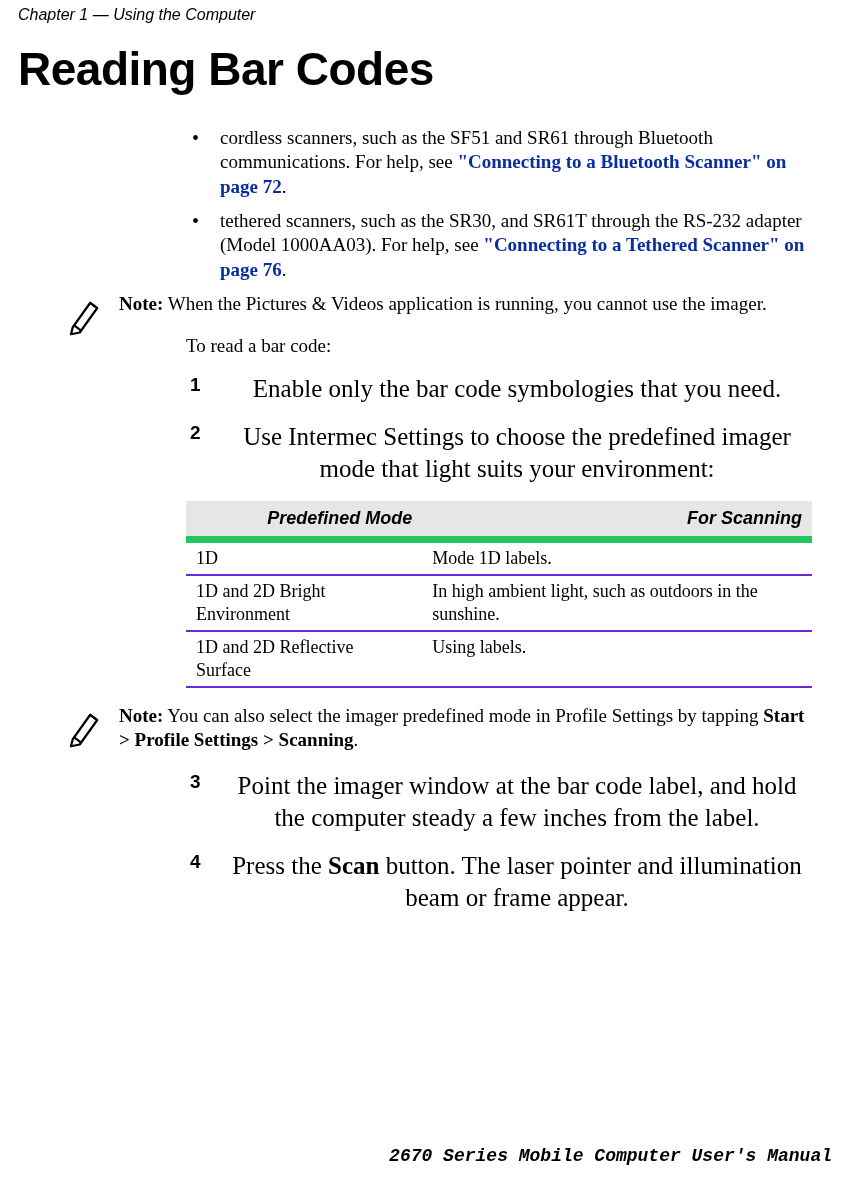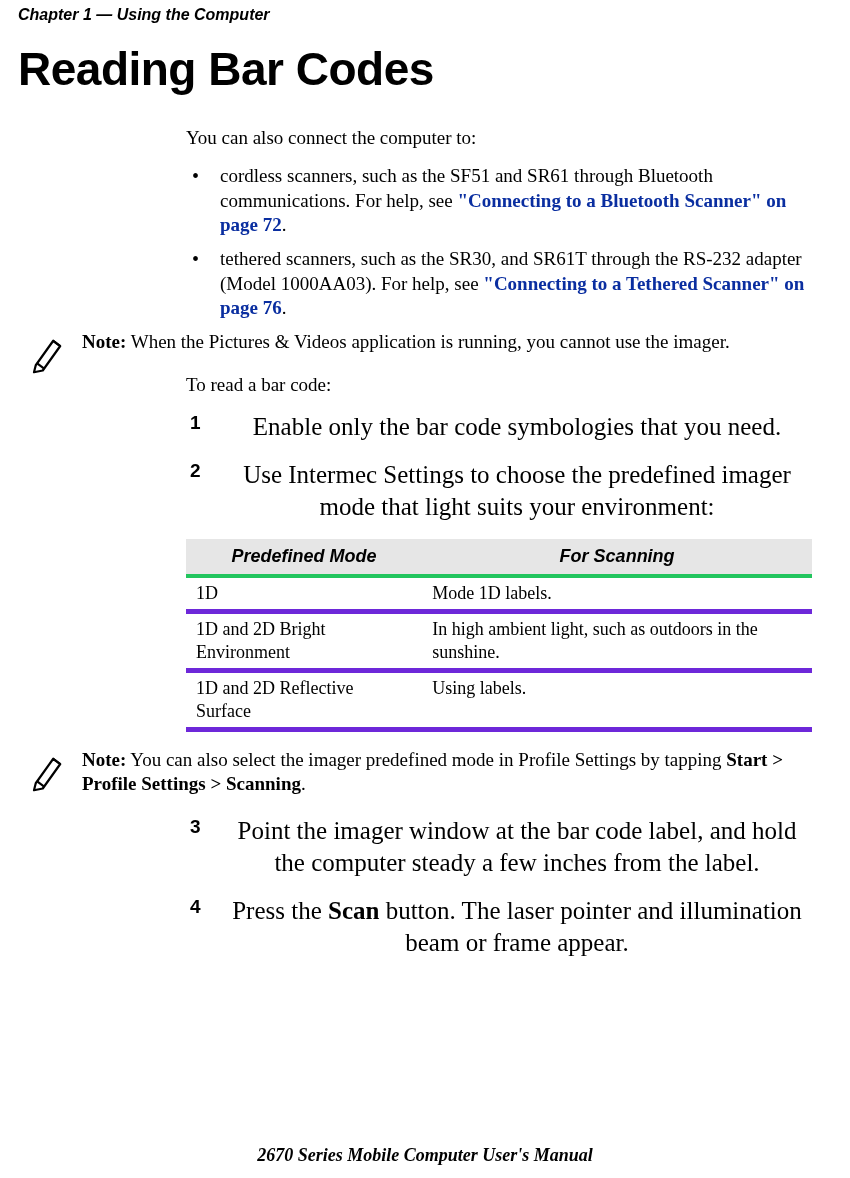--- a/index.html
+++ b/index.html
@@ -15,21 +15,21 @@
   .page {
     position: relative;
     box-sizing: border-box;
     width: 850px;
     height: 1178px;
     padding: 0;
   }
   .running-header {
     font-family: Arial, Helvetica, sans-serif;
     font-style: italic;
-    font-weight: bold;
+    font-weight: normal;
     font-size: 16px;
     padding: 6px 0 0 18px;
   }
   h1.title {
     font-family: Arial, Helvetica, sans-serif;
     font-weight: 900;
     font-size: 46px;
     margin: 18px 0 30px 18px;
     letter-spacing: -0.5px;
   }
@@ -59,21 +59,21 @@
     top: 0;
     font-size: 20px;
   }
   .link {
     color: #0a2ea0;
     font-weight: bold;
     text-decoration: none;
   }
   .note-row {
     position: relative;
-    margin: 6px 38px 18px 82px;
+    margin: 6px 38px 18px 119px;
     font-size: 19px;
     line-height: 1.28;
   }
   .note-icon {
     position: absolute;
     left: -55px;
     top: 2px;
     width: 42px;
     height: 42px;
   }
@@ -108,53 +108,52 @@
     border-collapse: collapse;
     width: 100%;
     margin: 14px 0 16px 0;
     font-size: 18px;
   }
   table.modes th {
     background: #e6e6e6;
     font-family: Arial, Helvetica, sans-serif;
     font-weight: 900;
     font-style: italic;
-    text-align: center;
+    text-align: right;
     padding: 6px 10px;
-    border-bottom: 4px solid #22c55e;
+    border-bottom: 7px solid #22c55e;
   }
   table.modes td {
     padding: 4px 10px;
-    border-bottom: 5px solid #6d28d9;
+    border-bottom: 2px solid #6d28d9;
     vertical-align: top;
   }
   .footer {
     position: absolute;
     bottom: 12px;
     left: 18px;
     right: 18px;
     display: flex;
-    justify-content: center;
-    font-family: Liberation Serif, serif;
+    justify-content: flex-end;
+    font-family: Liberation Mono, monospace;
     font-weight: bold;
     font-style: italic;
     font-size: 18px;
   }
 </style>
 </head>
 <body>
 
 <div class="page">
 
   <div class="running-header">Chapter 1 — Using the Computer</div>
 
   <h1 class="title">Reading Bar Codes</h1>
 
   <div class="body">
-    <p>You can also connect the computer to:</p>
 
     <ul class="bullets">
       <li>
         <span>cordless scanners, such as the SF51 and SR61 through Bluetooth communications. For help, see </span><a href="#" class="link">"Connecting to a Bluetooth Scanner" on page 72</a><span>.</span>
       </li>
       <li>
         <span>tethered scanners, such as the SR30, and SR61T through the RS-232 adapter (Model 1000AA03). For help, see </span><a href="#" class="link">"Connecting to a Tethered Scanner" on page 76</a><span>.</span>
       </li>
     </ul>
   </div>

